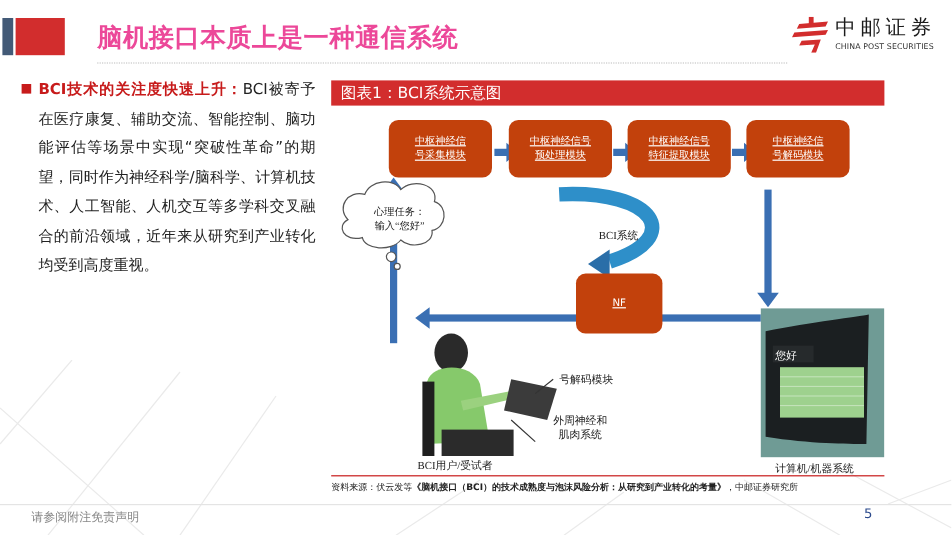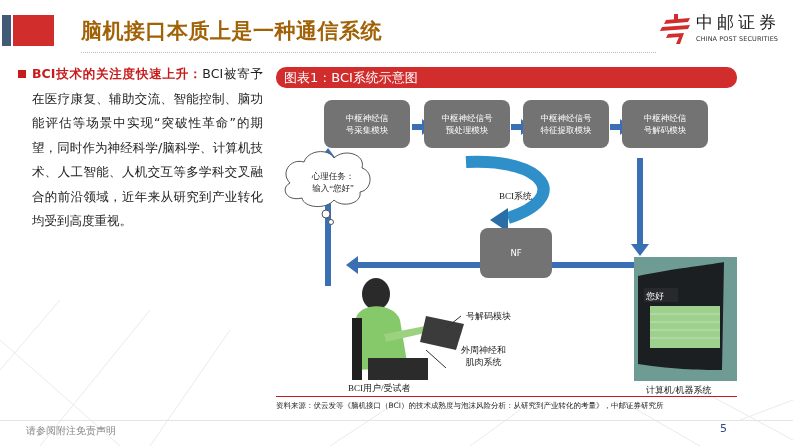--- a/index.html
+++ b/index.html
@@ -4,43 +4,43 @@
 <style>
   * { box-sizing: border-box; margin: 0; padding: 0; }
   html, body { width: 793px; height: 446px; overflow: hidden; background: #ffffff; }
   body { font-family: "DejaVu Sans", "Liberation Sans", sans-serif; position: relative; color: #222; }
 
   .bg-lines { position: absolute; left: 0; top: 300px; width: 793px; height: 146px; pointer-events: none; }
 
   
   .hdr-bar-blue { position: absolute; left: 2px; top: 15px; width: 9px; height: 31px; background: #435a77; }
   .hdr-bar-red { position: absolute; left: 13px; top: 15px; width: 41px; height: 31px; background: #d22d2d; }
-  .page-title { position: absolute; left: 81px; top: 17px; font-size: 21px; font-weight: bold; color: #a16207; letter-spacing: 0.5px; white-space: nowrap; }
+  .page-title { position: absolute; left: 81px; top: 17px; font-size: 21px; font-weight: bold; color: #ec4899; letter-spacing: 0.5px; white-space: nowrap; }
   .title-rule { position: absolute; left: 81px; top: 52px; width: 575px; border-top: 1px dotted #bbb; }
 
   .logo { position: absolute; left: 658px; top: 10px; width: 135px; height: 40px; }
   .logo-name { position: absolute; left: 38px; top: 1px; font-size: 17px; font-weight: normal; color: #1b1b1b; letter-spacing: 4px; white-space: nowrap; }
   .logo-en { position: absolute; left: 38px; top: 25px; font-size: 6.5px; color: #333; white-space: nowrap; letter-spacing: 0.1px; }
 
   
   .left-col { position: absolute; left: 15px; top: 62px; width: 248px; font-size: 12.5px; line-height: 24.5px; color: #222; }
   .bullet { position: relative; padding-left: 17px; text-align: justify; }
   .bullet .sq { position: absolute; left: 3px; top: 8px; width: 8px; height: 8px; background: #c71b1b; }
   .bullet .lead { color: #c71b1b; font-weight: bold; }
   .u { text-decoration: underline; }
 
   
-  .fig-header { position: absolute; left: 276px; top: 67px; width: 461px; height: 21px; background: #d22d2d; border-radius: 10px; }
+  .fig-header { position: absolute; left: 276px; top: 67px; width: 461px; height: 21px; background: #d22d2d; }
   .fig-title { position: absolute; left: 8px; top: 2px; font-size: 13px; color: #fff; white-space: nowrap; }
   .fig-area { position: absolute; left: 276px; top: 88px; width: 461px; height: 308px; }
-  .box { position: absolute; background: #737373; border-radius: 8px; color: #fff; font-size: 8.5px; line-height: 12px; text-align: center; display: flex; align-items: center; justify-content: center; padding: 2px; }
+  .box { position: absolute; background: #c2410c; border-radius: 8px; color: #fff; font-size: 8.5px; line-height: 12px; text-align: center; display: flex; align-items: center; justify-content: center; padding: 2px; text-decoration: underline; }
   .lbl { position: absolute; font-family: Liberation Serif, serif; font-size: 9px; color: #222; white-space: nowrap; }
   .source-rule { position: absolute; left: 276px; top: 396px; width: 461px; border-top: 1.5px solid #c71b1b; }
   .source { position: absolute; left: 276px; top: 401px; font-size: 7.5px; color: #222; white-space: nowrap; }
-  .source b { font-weight: normal; }
+  .source b { font-weight: bold; }
 
   .footer-rule { position: absolute; left: 0; top: 420px; width: 793px; border-top: 1px solid #e4e4e4; }
   .disclaimer { position: absolute; left: 26px; top: 424px; font-size: 10px; color: #888; white-space: nowrap; }
   .page-num { position: absolute; left: 720px; top: 422px; font-size: 11px; color: #2c4a8c; }
 </style>
 </head>
 <body>
 
 <svg class="bg-lines" viewBox="0 0 793 146">
   <g stroke="#eaeaea" stroke-width="1" fill="none">

